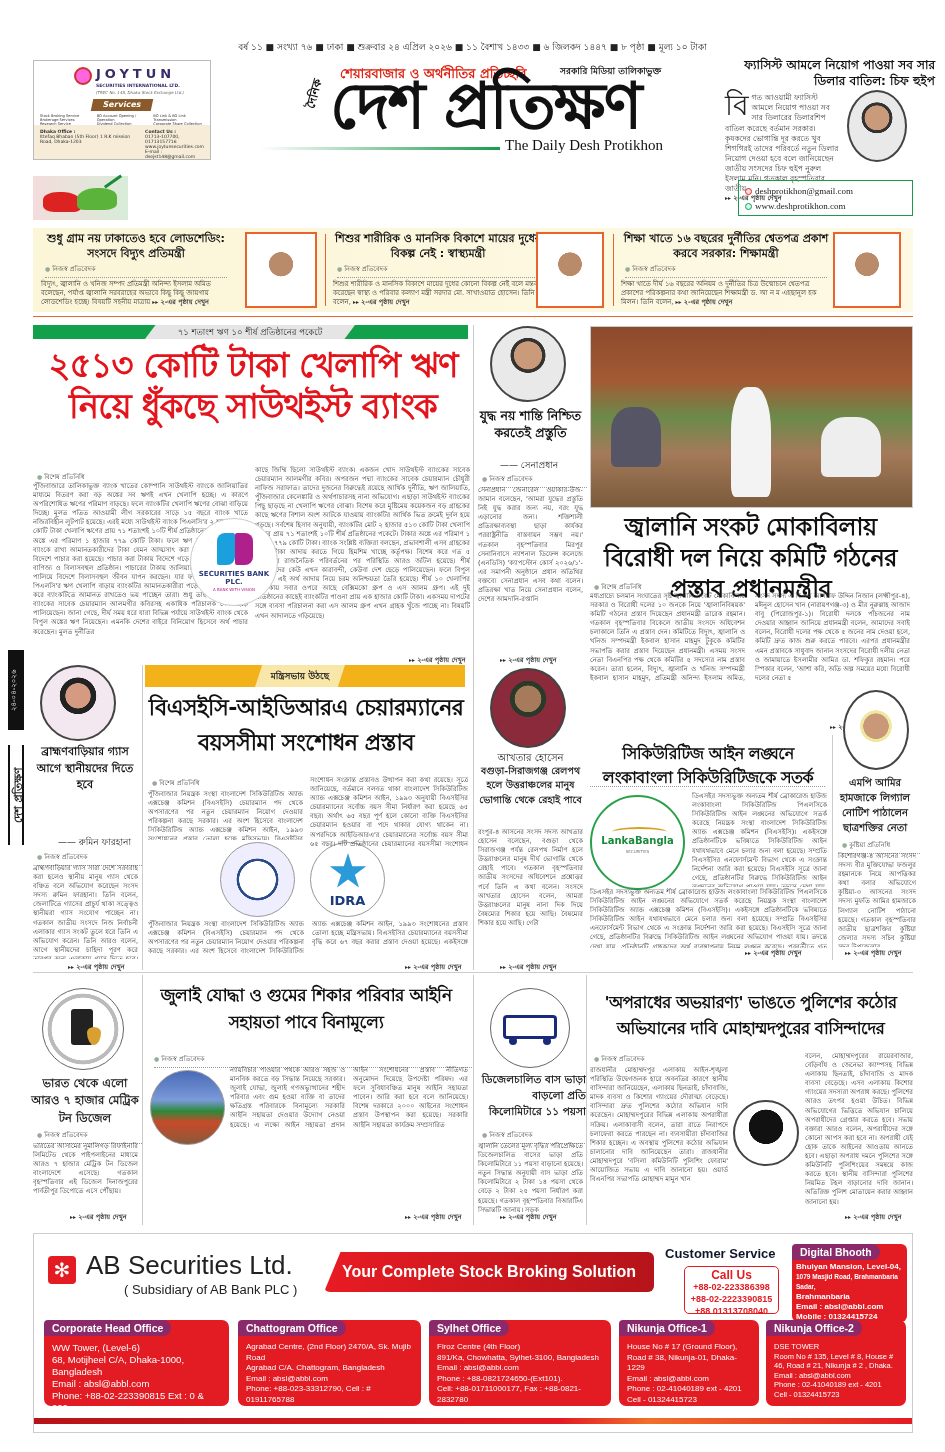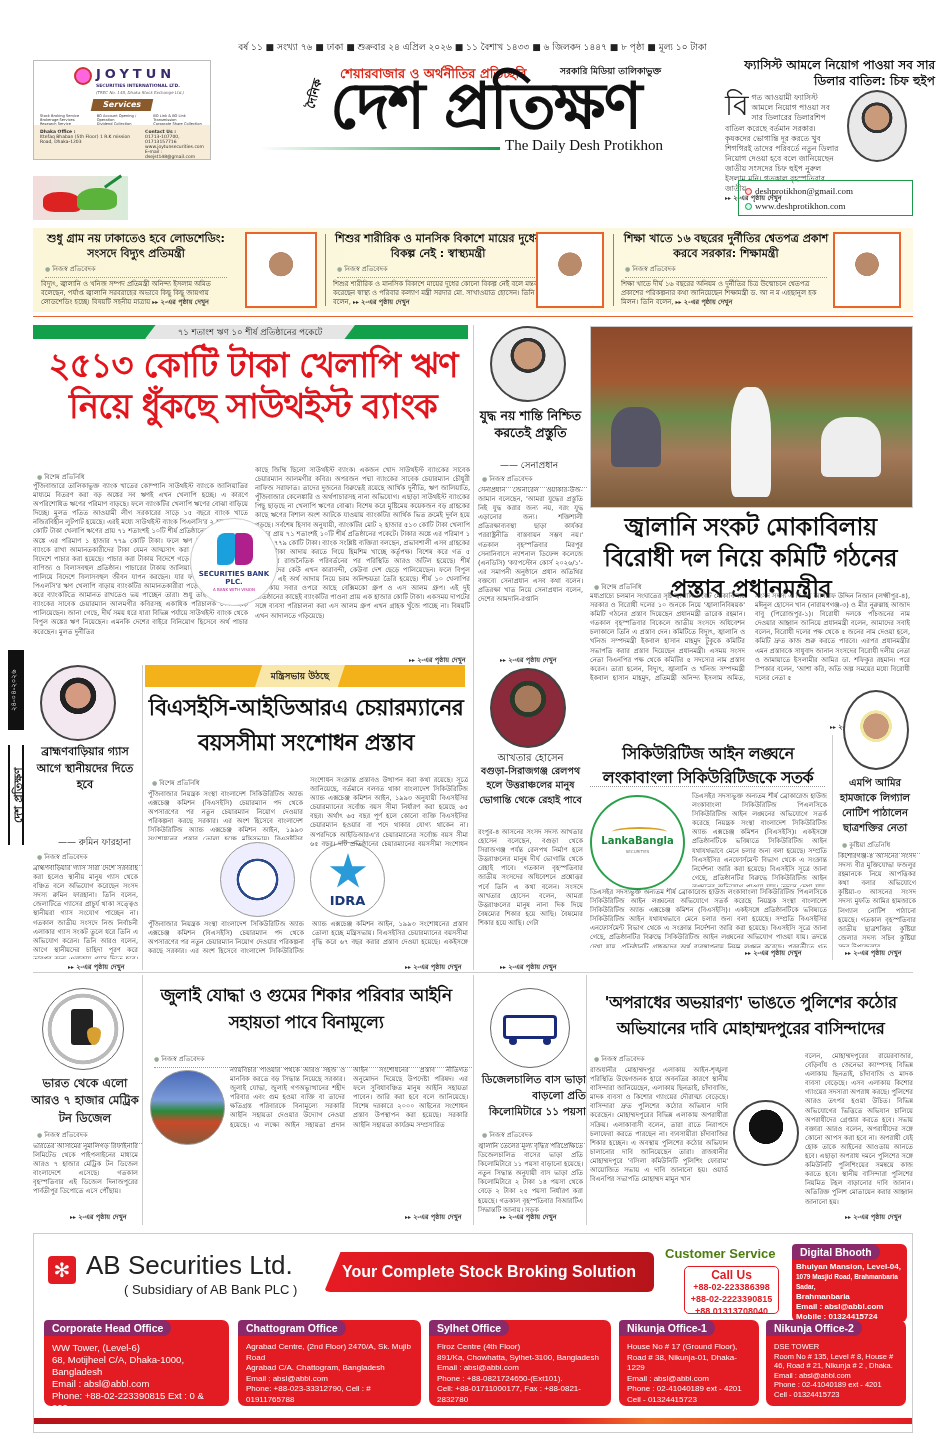--- a/index.html
+++ b/index.html
@@ -71,21 +71,21 @@
 .idra-logo .t{position:absolute;left:0;bottom:8px;width:100%;text-align:center;font:bold 13px "DejaVu Sans",sans-serif;color:#1a3a7a}
 .lb-logo{left:590px;top:795px;width:95px;height:95px;border:2px solid #2aa04a;background:#fff}
 .lb-logo .t{position:absolute;left:0;top:38px;width:100%;text-align:center;font:bold 10px "DejaVu Sans",sans-serif;color:#1a8a3a}
 .lb-logo .sw{position:absolute;left:20px;top:30px;width:55px;height:10px;border-top:2px solid #d8a020;border-radius:50% 50% 0 0}
 .icon-circle{border-radius:50%;border:1px solid #666;background:#fff;overflow:hidden}
 .ab-ad{left:33px;top:1233px;width:880px;height:200px;border:1px solid #ccc;background:#fff}
 .ab-logo{position:absolute;left:14px;top:22px;width:28px;height:28px;background:#e31b23;border-radius:4px;color:#fff;font-size:20px;text-align:center;line-height:28px}
 .ab-name{position:absolute;left:52px;top:16px;font:26px "Liberation Sans",sans-serif;color:#222}
 .ab-sub{position:absolute;left:90px;top:48px;font:13px "Liberation Sans",sans-serif;color:#222}
 .ab-slogan{position:absolute;left:290px;top:18px;width:330px;height:40px;background:linear-gradient(90deg,#e81b23,#b5141a);color:#fff;font:bold 16px "Liberation Sans",sans-serif;text-align:center;line-height:40px;clip-path:polygon(5% 0,100% 0,100% 100%,0 100%);border-radius:6px}
-.cs-title{position:absolute;left:631px;top:12px;font:bold 13px "Liberation Sans",sans-serif;color:#4d7c0f}
+.cs-title{position:absolute;left:631px;top:12px;font:bold 13px "Liberation Sans",sans-serif;color:#0f172a}
 .cs-box{position:absolute;left:650px;top:32px;width:95px;height:48px;border:1px solid #e31b23;border-radius:5px;text-align:center;color:#e31b23;font:bold 9px "Liberation Sans",sans-serif;line-height:12px;padding-top:2px}
 .cs-box .cu{font-size:12px}
 .db-box{position:absolute;left:758px;top:10px;width:115px;height:78px;background:#e31b23;border-radius:6px;color:#fff;font:bold 8px "Liberation Sans",sans-serif;line-height:10px;padding:18px 4px 0}
 .tab{position:absolute;left:0;top:0;height:16px;padding:0 8px;background:#8a2a6a;border-radius:6px 12px 12px 0;font:bold 10.5px "Liberation Sans",sans-serif;line-height:16px;color:#fff}
 .office{position:absolute;top:86px;height:86px;background:#e31b23;border-radius:7px;color:#fff;font:9px "Liberation Sans",sans-serif;line-height:11px;padding:22px 8px 0}
 .bottom-stripe{position:absolute;left:0;bottom:8px;width:100%;height:6px;background:linear-gradient(90deg,#b5141a 0%,#e31b23 60%,#f0702a 70%,#e31b23 100%)}
 .vdiv{position:absolute;width:1px;background:#ccc}
 .hdiv{position:absolute;height:1px;background:#999}
 </style>
 </head>

